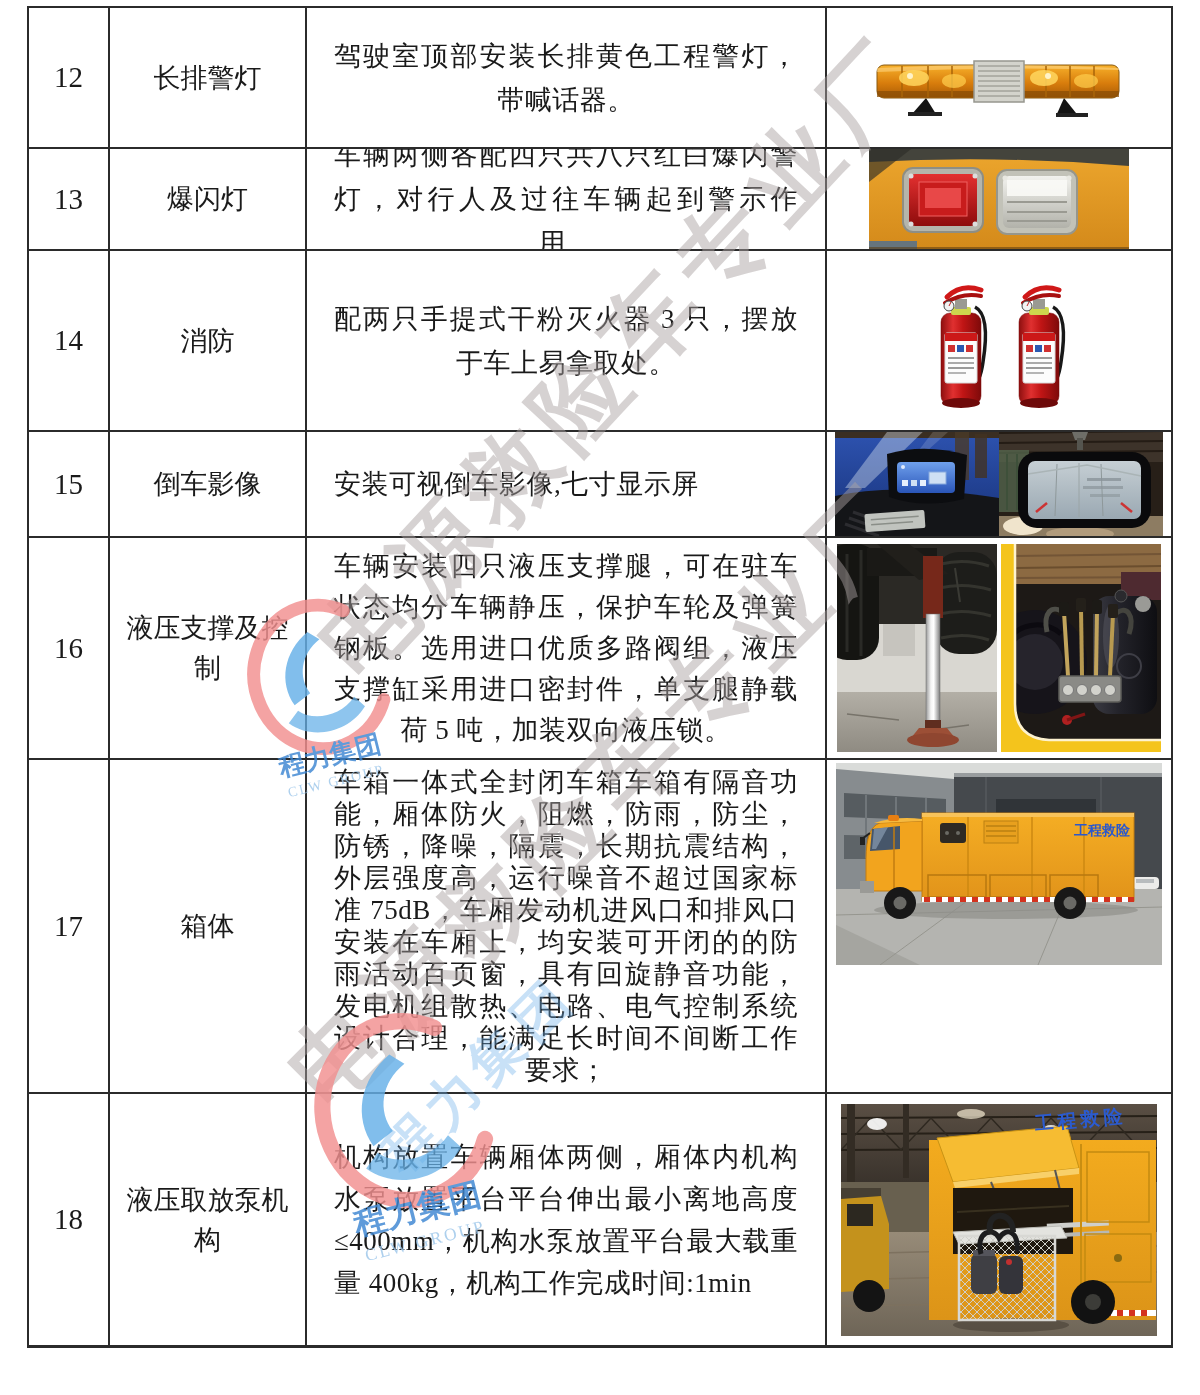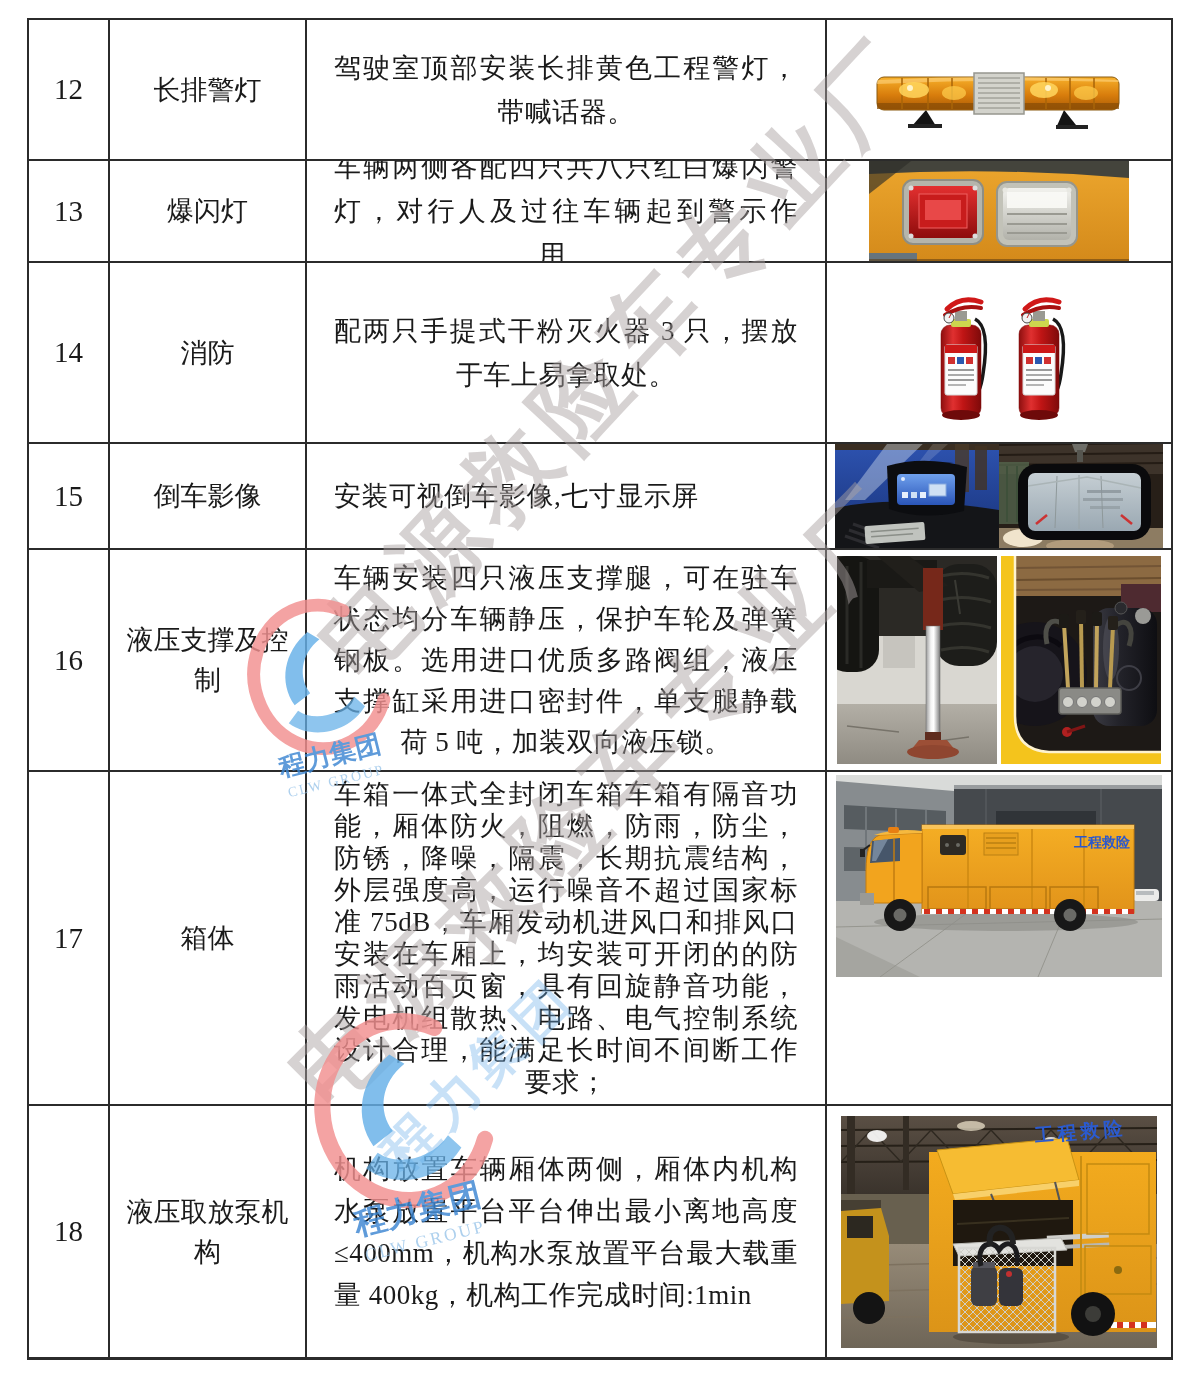--- a/index.html
+++ b/index.html
@@ -1,18 +1,18 @@
 <!DOCTYPE html>
 <html><head>
 <meta charset="utf-8">
 <style>
   html,body{margin:0;padding:0;background:#ffffff;}
   .page{position:relative;width:1200px;height:1395px;background:#fff;overflow:hidden;
         font-family:"Liberation Serif","DejaVu Serif",serif;color:#1a1a1a;}
-  .tbl{position:absolute;left:27px;top:18px;width:1142px;
+  .tbl{position:absolute;left:27px;top:6px;width:1142px;
        border:2px solid #2b2b2b;border-bottom-width:3px;background:transparent;}
   .row{display:grid;grid-template-columns:81px 197px 520px 344px;}
   .h0{height:141px}.h1{height:102px}.h2{height:181px}.h3{height:106px}
   .h4{height:222px}.h5{height:334px}.h6{height:251px}
   .cell{box-sizing:border-box;border-right:2px solid #2b2b2b;border-bottom:2px solid #2b2b2b;
         display:flex;align-items:center;justify-content:center;position:relative;overflow:hidden;}
   .row .cell:nth-child(4){border-right:none;}
   .row:last-child .cell{border-bottom:none;}
   .no{font-size:29px;}
   .nm{font-size:27px;line-height:40px;text-align:center;padding:0 16px;}

